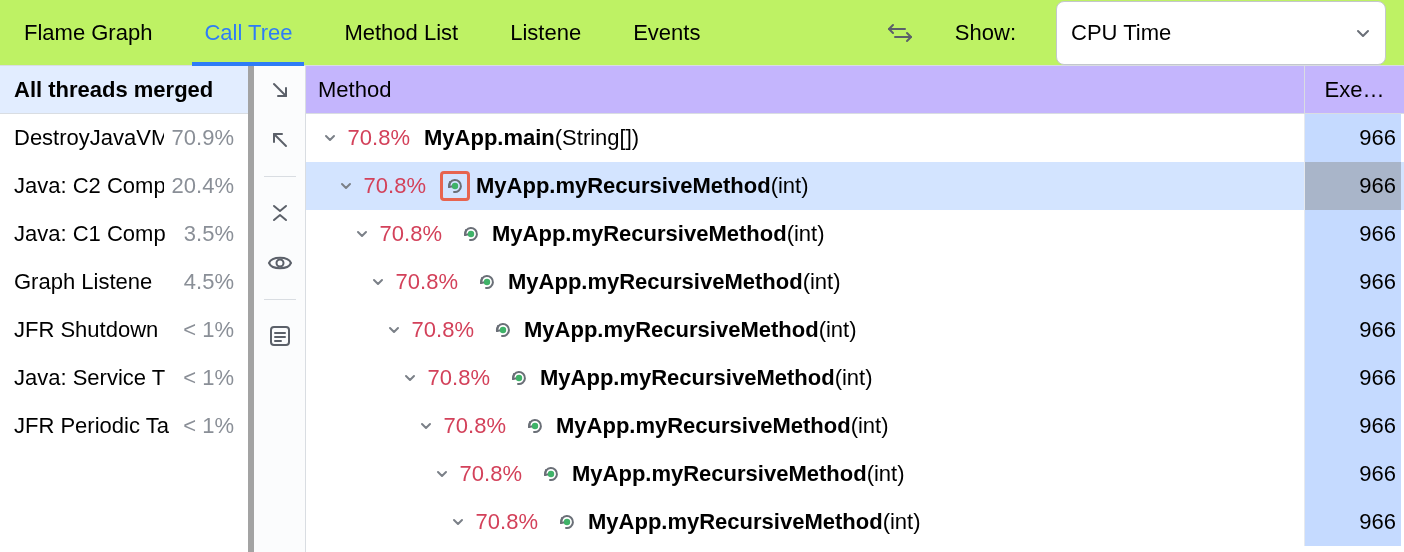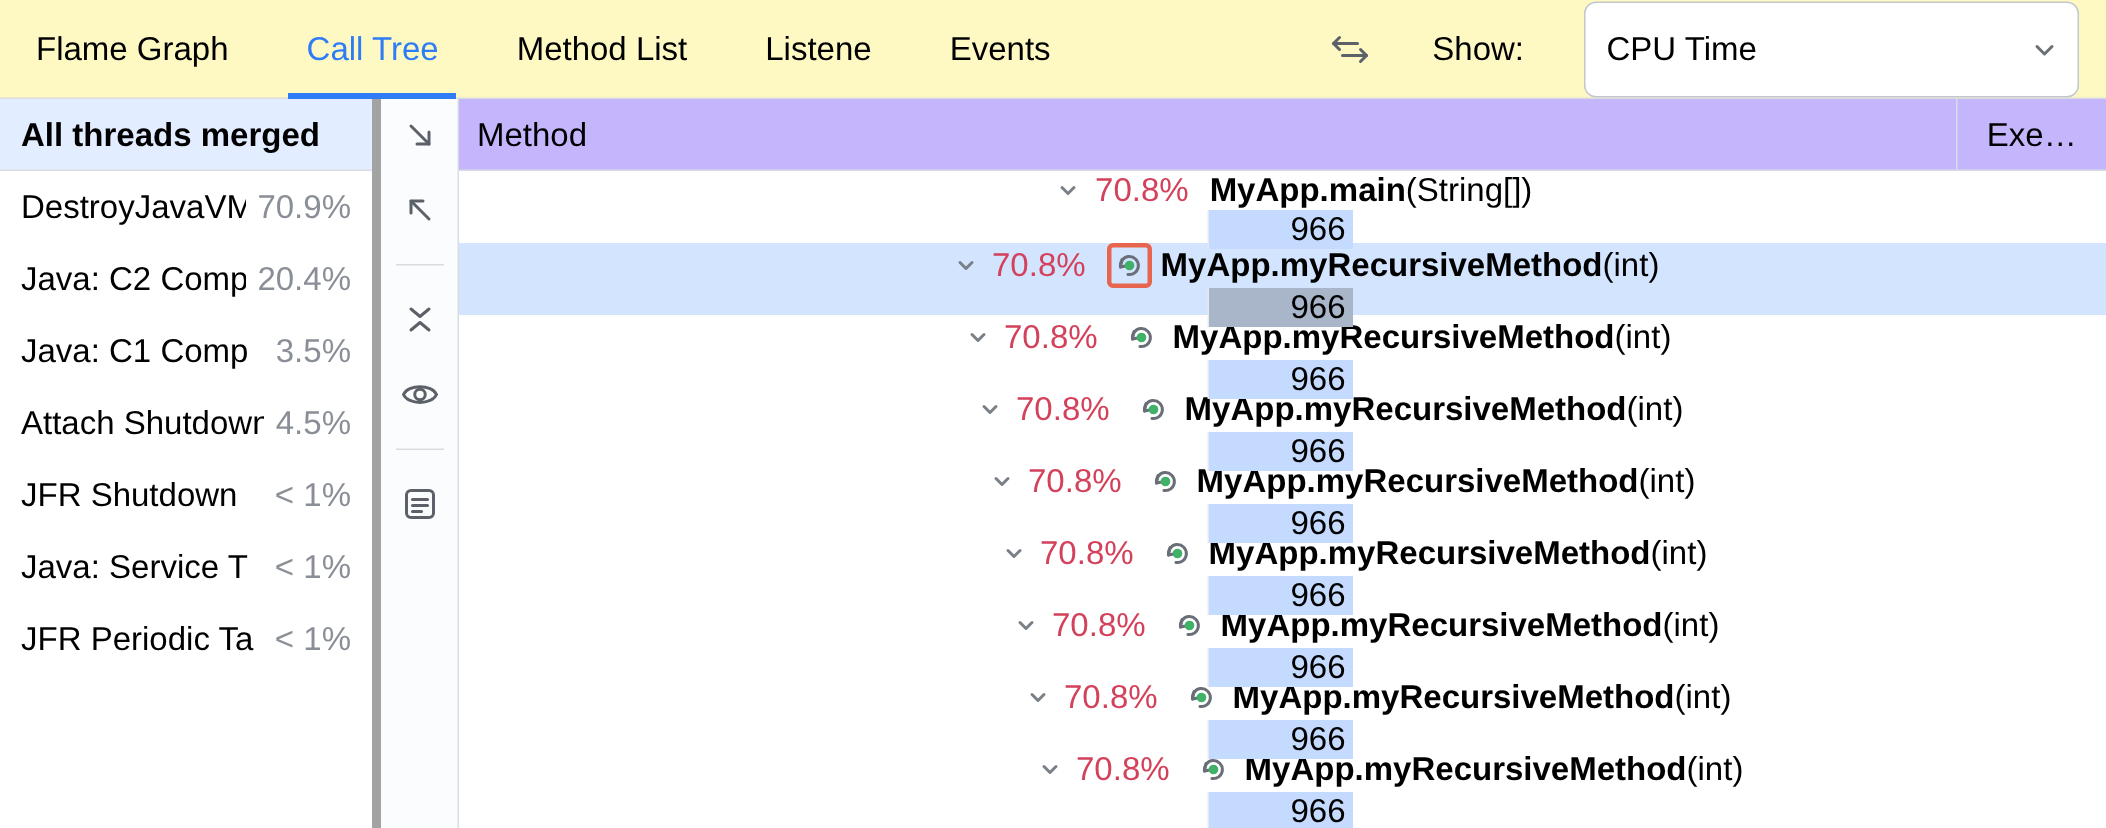--- a/index.html
+++ b/index.html
@@ -14,21 +14,21 @@
     overflow: hidden;
   }
   .root { display: flex; flex-direction: column; width: 1404px; height: 552px; }
   
   .tabbar {
     height: 66px;
     display: flex;
     align-items: center;
     padding: 0 18px;
     border-bottom: 1px solid #d9dde2;
-    background: #fef9c3;
+    background: #bef264;
     gap: 40px;
   }
   .tab {
     padding: 0 6px;
     height: 100%;
     display: flex;
     align-items: center;
     color: #000;
     cursor: default;
     position: relative;
@@ -114,36 +114,36 @@
     border-bottom: 1px solid #d9dde2;
     background:#c4b5fd;
   }
   .treehead .col-method { flex:1; display:flex; align-items:center; padding-left:12px;}
   .treehead .col-exe { width:100px; border-left:1px solid #d9dde2; display:flex; align-items:center; justify-content:center; color:#000;}
   .treebody { flex:1; overflow:hidden; }
   .row {
     height:48px;
     display:flex;
     align-items:center;
-    flex-direction:column;
   }
   .row.selected { background: #d3e4ff; }
   .row .method-cell {
     flex:1;
     display:flex;
     align-items:center;
     min-width:0;
     padding-left:0;
   }
   .row .exe-cell {
     width:100px;
     height:100%;
     border-left:1px solid #e6e9ee;
     position:relative;
     display:flex;
+    align-items:center;
     justify-content:flex-end;
     padding-right:8px;
     font-variant-numeric: tabular-nums;
   }
   .exe-bar {
     position:absolute;
     left:0; top:0; bottom:0;
     background:#c5daff;
     z-index:0;
   }
@@ -200,21 +200,21 @@
           </div>
           <div class="thread-row">
             <span class="thread-name">Java: C2 Comp</span>
             <span class="thread-pct">20.4%</span>
           </div>
           <div class="thread-row">
             <span class="thread-name">Java: C1 Comp</span>
             <span class="thread-pct">3.5%</span>
           </div>
           <div class="thread-row">
-            <span class="thread-name">Attach Shutdown</span>
+            <span class="thread-name">Graph Listene</span>
             <span class="thread-pct">4.5%</span>
           </div>
           <div class="thread-row">
             <span class="thread-name">JFR Shutdown</span>
             <span class="thread-pct">&lt; 1%</span>
           </div>
           <div class="thread-row">
             <span class="thread-name">Java: Service T</span>
             <span class="thread-pct">&lt; 1%</span>
           </div>

